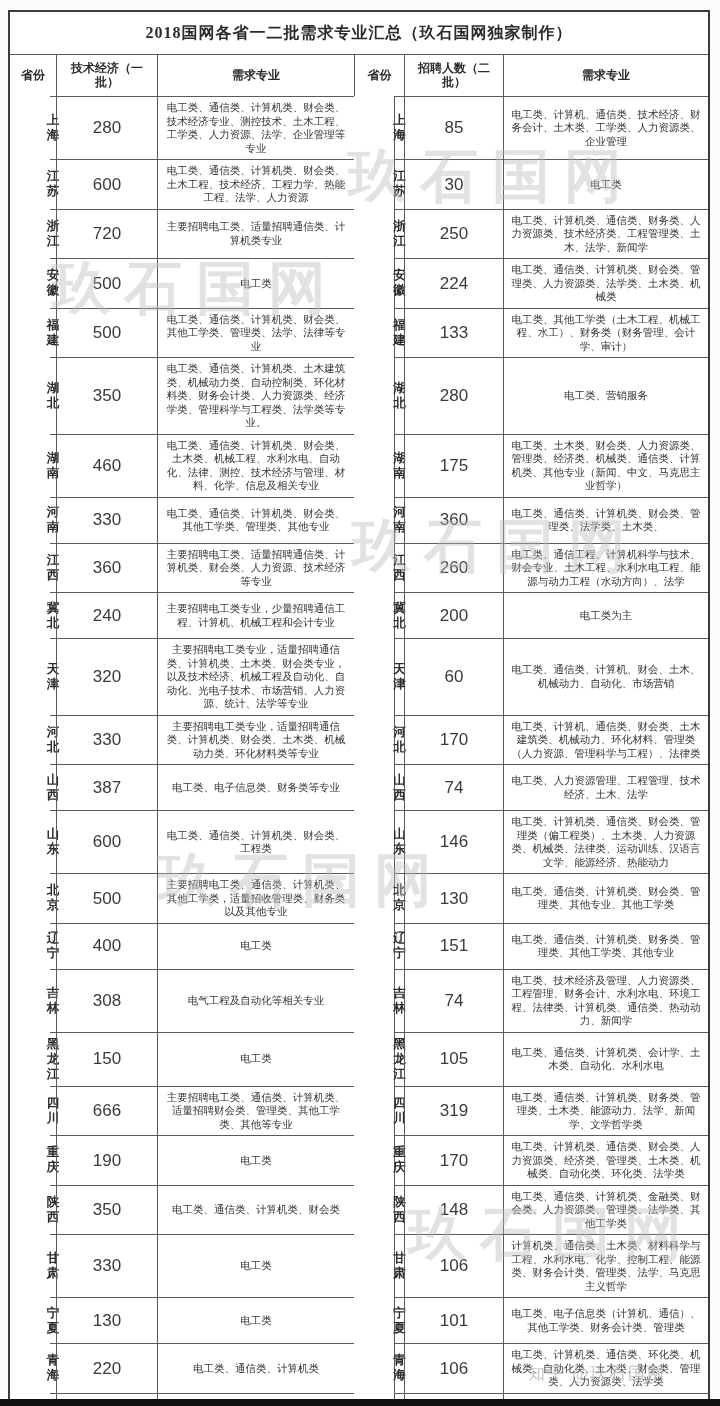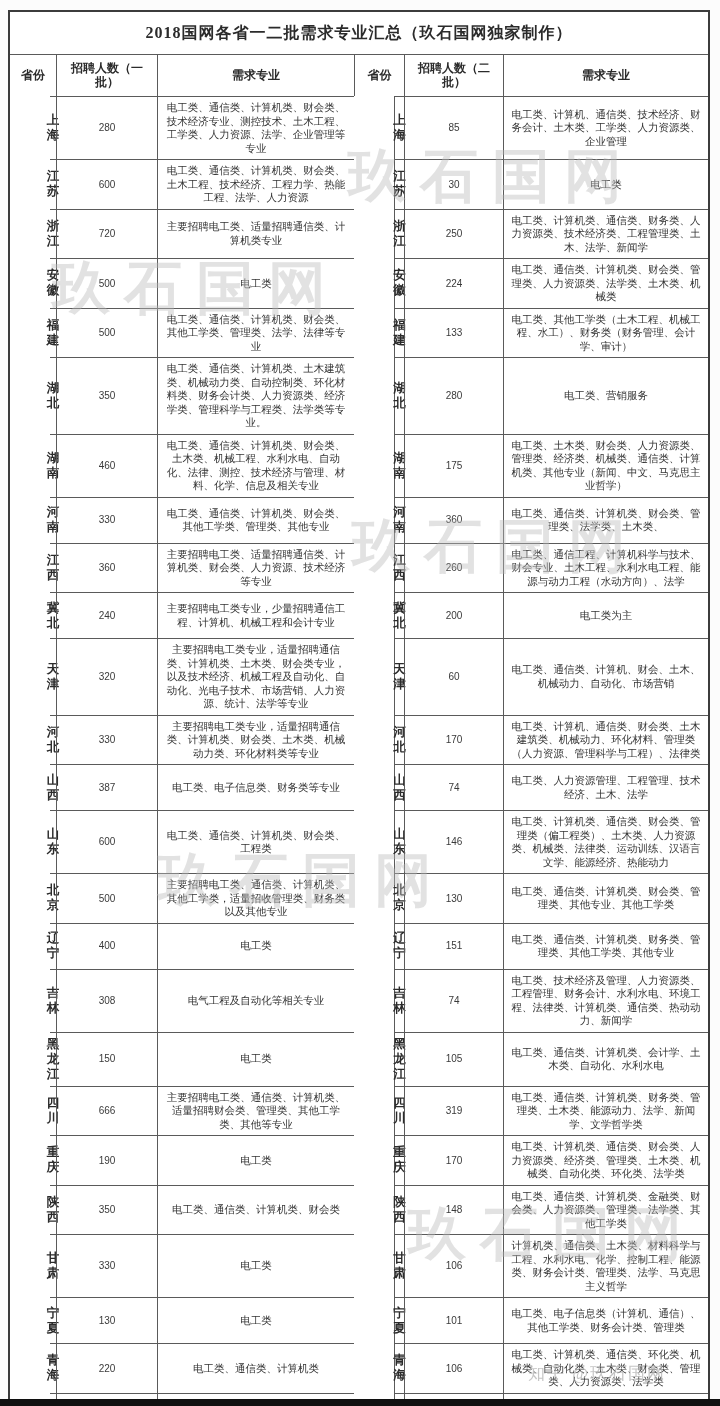--- a/index.html
+++ b/index.html
@@ -25,21 +25,21 @@
   .cell{
     border-top:1px solid #5a5a5a;border-left:1px solid #5a5a5a;
     display:flex;align-items:center;justify-content:center;
     text-align:center;box-sizing:border-box;
     padding:4px 5px;min-height:46px;
     font-size:10.5px;line-height:13.5px;
   }
   .cell:first-child{border-left:none;}
   .header-row .cell{font-weight:bold;font-size:12px;min-height:42px;}
   .prov{font-weight:bold;font-size:12.5px;line-height:15px;padding:4px 2px;margin-left:40px;}
-  .num{font-size:10px;font-family:"Liberation Sans","DejaVu Sans",sans-serif;color:#3a3a3a;}
+  .num{font-size:17px;font-family:"Liberation Sans","DejaVu Sans",sans-serif;color:#3a3a3a;}
   .majors{color:#333;}
   .watermark{
     position:absolute;z-index:3;pointer-events:none;
     color:rgba(185,185,185,0.42);
     font-weight:bold;white-space:nowrap;
     font-family:"Liberation Serif","DejaVu Serif",serif;
   }
   .wm-big{font-size:58px;letter-spacing:14px;}
   .wm1{left:348px;top:138px;}
   .wm2{left:52px;top:250px;}
@@ -55,21 +55,21 @@
     background:#101010;z-index:4;
   }
 </style>
 </head>
 <body>
 
 <div class="table-wrap">
   <div class="title-row">2018国网各省一二批需求专业汇总（玖石国网独家制作）</div>
   <div class="grid-row header-row">
     <div class="cell">省份</div>
-    <div class="cell">招聘人数（一批）</div>
+    <div class="cell">技术经济（一批）</div>
     <div class="cell">需求专业</div>
     <div class="cell">省份</div>
     <div class="cell">招聘人数（二批）</div>
     <div class="cell">需求专业</div>
   </div>
   <div id="table-body">
   <div class="grid-row">
     <div class="cell prov">上海</div>
     <div class="cell num">280</div>
     <div class="cell majors">电工类、通信类、计算机类、财会类、技术经济专业、测控技术、土木工程、工学类、人力资源、法学、企业管理等专业</div>

